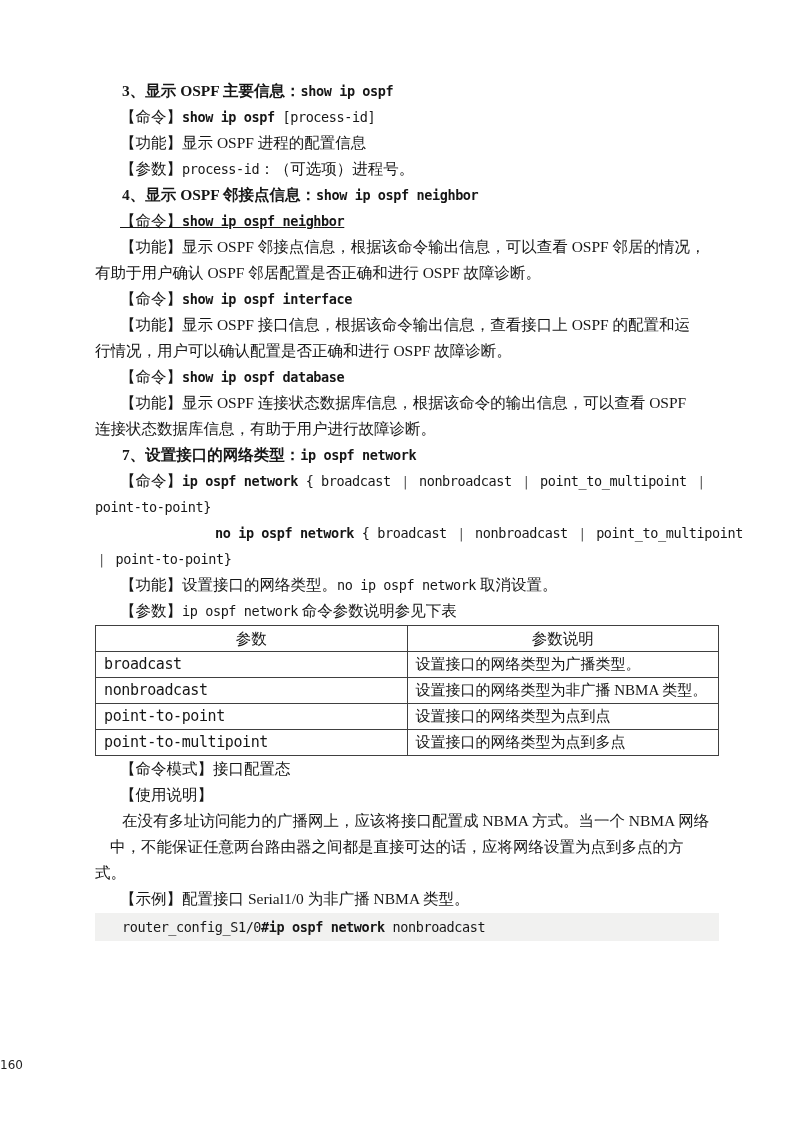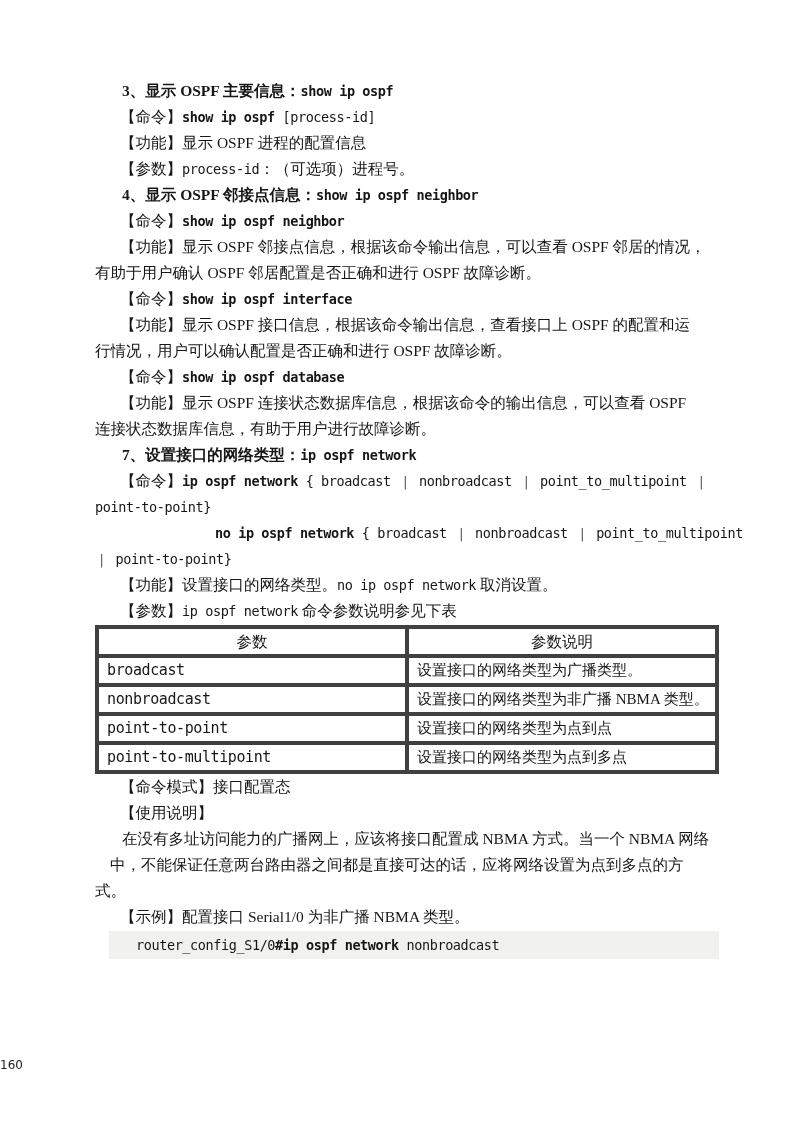--- a/index.html
+++ b/index.html
@@ -22,34 +22,34 @@
   .b{font-weight:bold;}
   .m{
     font-family:"DejaVu Sans Mono","Liberation Mono",monospace;
     font-size:13.5px;letter-spacing:-0.4px;
   }
   table.param{
     border-collapse:collapse;table-layout:fixed;
     width:624px;margin:1px 0 0 0;
   }
   table.param th, table.param td{
-    border:4px solid #404040;height:25px;padding:0 8px;
+    border:1px solid #404040;height:25px;padding:0 8px;
     font-size:15px;line-height:25px;overflow:hidden;white-space:nowrap;
   }
   table.param th{
     font-weight:normal;text-align:center;font-size:15.5px;
   }
   td.c1{
     width:296px;
     font-family:"DejaVu Sans Mono","Liberation Mono",monospace;
     font-size:13.5px;letter-spacing:-0.4px;
   }
   .code-bar{
     margin-top:1px;background:#f1f1f0;height:28px;line-height:28px;
-    padding-left:27px;white-space:nowrap;margin-left:14px;
+    padding-left:27px;white-space:nowrap;
   }
   .code-bar .seg{
     font-family:"DejaVu Sans Mono","Liberation Mono",monospace;
     font-size:13.5px;letter-spacing:-0.4px;
   }
   .footer{
     position:absolute;left:0;top:1058px;width:762px;
     font-family:"DejaVu Sans","Liberation Sans",sans-serif;
     font-size:12px;color:#222;
   }
@@ -58,21 +58,21 @@
 <body>
 
 <div class="page">
   <div class="content">
     <div id="lines-before">
         <div class="line" style="padding-left: 27px;"><span class="seg b">3、显示 OSPF 主要信息：</span><span class="seg b m">show ip ospf</span></div>
         <div class="line" style="padding-left: 25px;"><span class="seg">【命令】</span><span class="seg b m">show ip ospf</span><span class="seg m"> [process-id]</span></div>
         <div class="line" style="padding-left: 25px;"><span class="seg">【功能】显示 OSPF 进程的配置信息</span></div>
         <div class="line" style="padding-left: 25px;"><span class="seg">【参数】</span><span class="seg m">process-id</span><span class="seg">：（可选项）进程号。</span></div>
         <div class="line" style="padding-left: 27px;"><span class="seg b">4、显示 OSPF 邻接点信息：</span><span class="seg b m">show ip ospf neighbor</span></div>
-        <div class="line" style="padding-left: 25px;"><span class="seg">【命令】</span><span class="seg b m">show ip ospf neighbor</span></div>
+        <div class="line" style="padding-left: 25px; text-decoration: underline;"><span class="seg">【命令】</span><span class="seg b m">show ip ospf neighbor</span></div>
         <div class="line" style="padding-left: 25px;"><span class="seg">【功能】显示 OSPF 邻接点信息，根据该命令输出信息，可以查看 OSPF 邻居的情况，</span></div>
         <div class="line" style="padding-left: 0px;"><span class="seg">有助于用户确认 OSPF 邻居配置是否正确和进行 OSPF 故障诊断。</span></div>
         <div class="line" style="padding-left: 25px;"><span class="seg">【命令】</span><span class="seg b m">show ip ospf interface</span></div>
         <div class="line" style="padding-left: 25px;"><span class="seg">【功能】显示 OSPF 接口信息，根据该命令输出信息，查看接口上 OSPF 的配置和运</span></div>
         <div class="line" style="padding-left: 0px;"><span class="seg">行情况，用户可以确认配置是否正确和进行 OSPF 故障诊断。</span></div>
         <div class="line" style="padding-left: 25px;"><span class="seg">【命令】</span><span class="seg b m">show ip ospf database</span></div>
         <div class="line" style="padding-left: 25px;"><span class="seg">【功能】显示 OSPF 连接状态数据库信息，根据该命令的输出信息，可以查看 OSPF</span></div>
         <div class="line" style="padding-left: 0px;"><span class="seg">连接状态数据库信息，有助于用户进行故障诊断。</span></div>
         <div class="line" style="padding-left: 27px;"><span class="seg b">7、设置接口的网络类型：</span><span class="seg b m">ip ospf network</span></div>
         <div class="line" style="padding-left: 25px;"><span class="seg">【命令】</span><span class="seg b m">ip ospf network</span><span class="seg m"> { broadcast ｜ nonbroadcast ｜ point_to_multipoint ｜</span></div>

